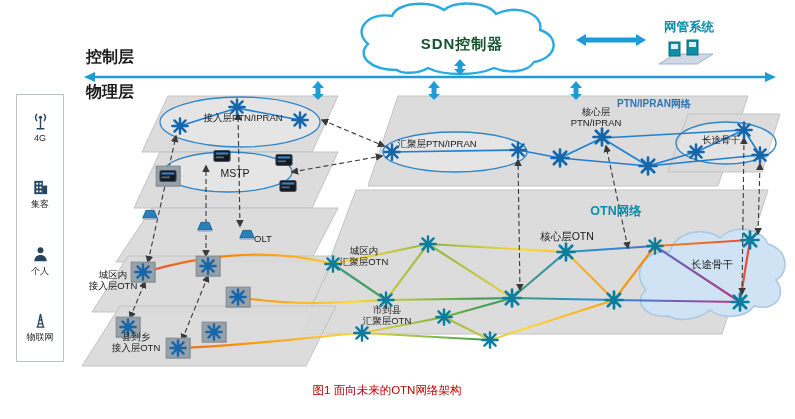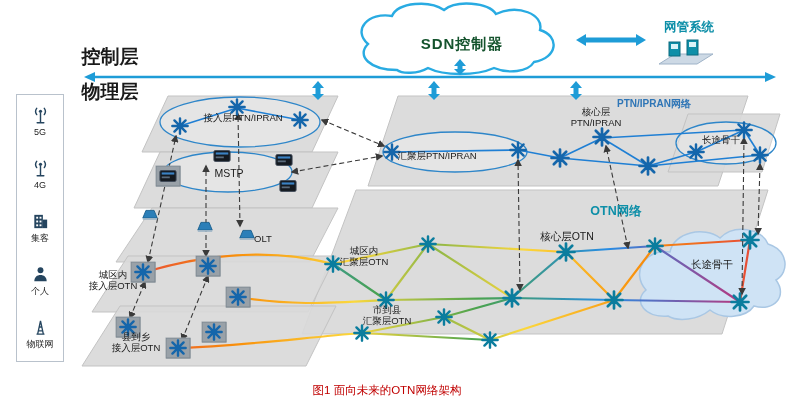--- a/index.html
+++ b/index.html
@@ -2,21 +2,21 @@
 <html><head>
 <meta charset="utf-8">
 <style>
   *{margin:0;padding:0;box-sizing:border-box}
   html,body{width:795px;height:419px;background:#ffffff;overflow:hidden;
     font-family:"Liberation Sans","DejaVu Sans",sans-serif;}
   .stage{position:absolute;left:0;top:0;width:795px;height:419px}
   svg.bg{position:absolute;left:0;top:0}
   .lbl{position:absolute;transform:translate(-50%,-50%);white-space:pre-line;
        text-align:center;color:#1a1a1a;line-height:1.18;font-size:9.5px}
-  .lbl.big{font-size:19px;font-weight:bold}
+  .lbl.big{font-size:16px;font-weight:bold}
   .lbl.sdn{font-size:15px;font-weight:bold;color:#14532d;letter-spacing:1px}
   .lbl.teal{color:#0e8fa8;font-weight:bold;font-size:12.5px}
   .lbl.bluenet{color:#2e75b6;font-weight:bold;font-size:10px}
   .lbl.med{font-size:10.5px}
   .lbl.caption{color:#c00000;font-size:11.5px}
   .node{position:absolute;width:18px;height:18px;transform:translate(-50%,-50%)}
   .node svg{position:relative;width:100%;height:100%;display:block;z-index:2}
   .node.big{width:20px;height:20px}
   .blue{color:#1566ab}
   .teal-n{color:#0b7d9e}
@@ -220,26 +220,20 @@
   <rect x="32" y="4" width="11" height="15" fill="#0e8fa8" stroke="#0a6b7e"></rect>
   <rect x="16" y="8" width="7" height="5" fill="#d9f3f8"></rect>
   <rect x="34" y="6" width="7" height="5" fill="#d9f3f8"></rect>
 </svg>
 
 <div class="sidebar">
   <div class="side-item">
     <svg viewBox="0 0 20 20">
           <use href="#sym-ant"></use>
         </svg>
-    <div class="side-lbl">5G</div>
-  </div>
-  <div class="side-item">
-    <svg viewBox="0 0 20 20">
-          <use href="#sym-ant"></use>
-        </svg>
     <div class="side-lbl">4G</div>
   </div>
   <div class="side-item">
     <svg viewBox="0 0 20 20">
           <use href="#sym-bld"></use>
         </svg>
     <div class="side-lbl">集客</div>
   </div>
   <div class="side-item">
     <svg viewBox="0 0 20 20">
@@ -438,23 +432,23 @@
       <svg viewBox="0 0 20 20">
         <use href="#sym-olt"></use>
       </svg>
     </span>
 
 <div class="lbl big" style="left:110px;top:57px">控制层</div>
 <div class="lbl big" style="left:110px;top:92px">物理层</div>
 <div class="lbl sdn" style="left:462px;top:44px">SDN控制器</div>
 <div class="lbl teal" style="left:689px;top:27px">网管系统</div>
 <div class="lbl" style="left:243px;top:118px">接入层PTN/IPRAN</div>
-<div class="lbl med" style="left:229px;top:173px">MSTP</div>
+<div class="lbl med" style="left:235px;top:173px">MSTP</div>
 <div class="lbl" style="left:263px;top:239px">OLT</div>
-<div class="lbl" style="left:437px;top:156px">汇聚层PTN/IPRAN</div>
+<div class="lbl" style="left:437px;top:144px">汇聚层PTN/IPRAN</div>
 <div class="lbl" style="left:596px;top:117px">核心层
 PTN/IPRAN</div>
 <div class="lbl bluenet" style="left:654px;top:104px">PTN/IPRAN网络</div>
 <div class="lbl" style="left:721px;top:140px">长途骨干</div>
 <div class="lbl teal" style="left:616px;top:211px">OTN网络</div>
 <div class="lbl med" style="left:567px;top:236px">核心层OTN</div>
 <div class="lbl" style="left:364px;top:256px">城区内
 汇聚层OTN</div>
 <div class="lbl" style="left:387px;top:315px">市到县
 汇聚层OTN</div>

